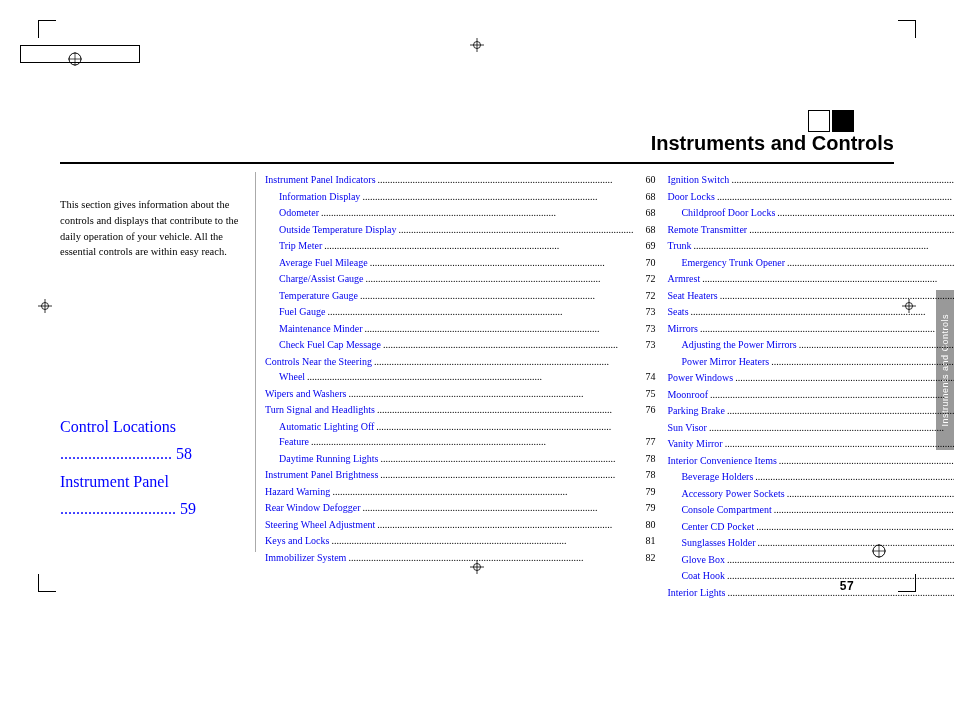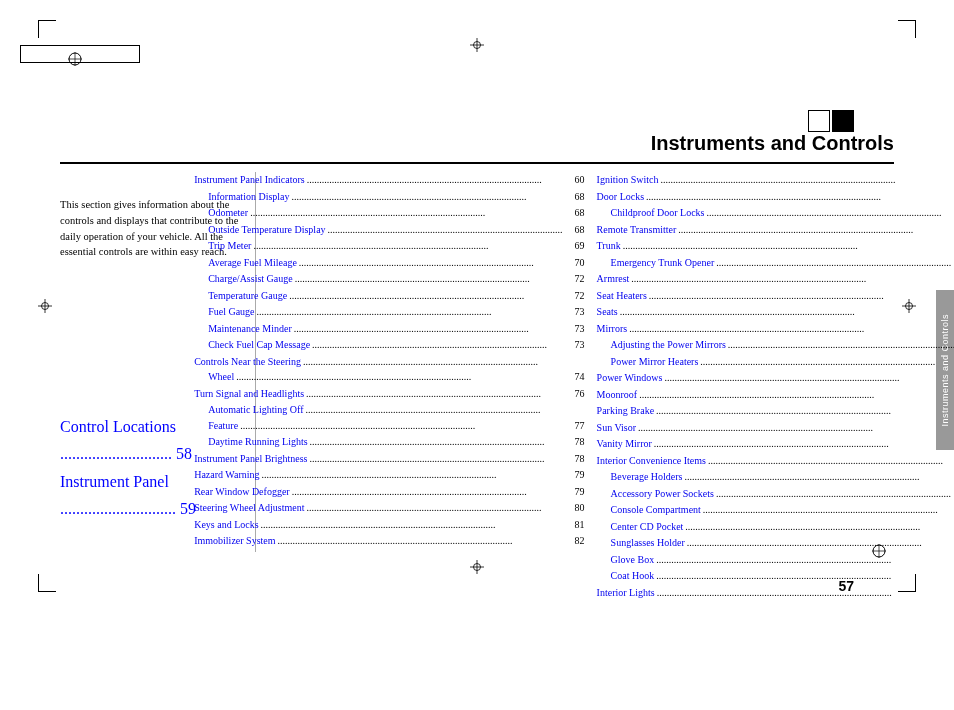--- a/index.html
+++ b/index.html
@@ -138,21 +138,20 @@
 
     
     .toc-area {
       position: absolute;
       left: 205px;
       right: 0;
       top: 0;
       bottom: 0;
       display: flex;
       gap: 12px;
-      justify-content: center;
     }
 
     .toc-col {
       flex: 1;
       font-size: 10px;
       line-height: 1.55;
     }
 
     .toc-entry {
       display: flex;
@@ -189,23 +188,23 @@
       flex-shrink: 0;
       min-width: 20px;
       text-align: right;
     }
 
     
     .page-number {
       position: absolute;
       bottom: 18px;
       right: 100px;
-      font-size: 14px;
+      font-size: 12px;
       font-weight: bold;
-      font-family: Liberation Sans, sans-serif;
+      font-family: Liberation Mono, monospace;
     }
 
     
     .bracket-tl {
       position: absolute;
       top: 20px;
       left: 38px;
       width: 18px;
       height: 18px;
       border-top: 1.5px solid #000;
@@ -393,20 +392,25 @@
             <a class="toc-link">Controls Near the Steering</a>
             <span class="toc-dots" style="border-bottom:none;"></span>
             <span class="toc-page"></span>
           </div>
         <div class="toc-entry indented">
             <a class="toc-link">Wheel</a>
             <span class="toc-dots"></span>
             <span class="toc-page">74</span>
           </div>
         <div class="toc-entry">
+            <a class="toc-link">Wipers and Washers</a>
+            <span class="toc-dots"></span>
+            <span class="toc-page">75</span>
+          </div>
+        <div class="toc-entry">
             <a class="toc-link">Turn Signal and Headlights</a>
             <span class="toc-dots"></span>
             <span class="toc-page">76</span>
           </div>
         <div class="toc-entry indented">
             <a class="toc-link">Automatic Lighting Off</a>
             <span class="toc-dots" style="border-bottom:none;"></span>
             <span class="toc-page"></span>
           </div>
         <div class="toc-entry indented">

